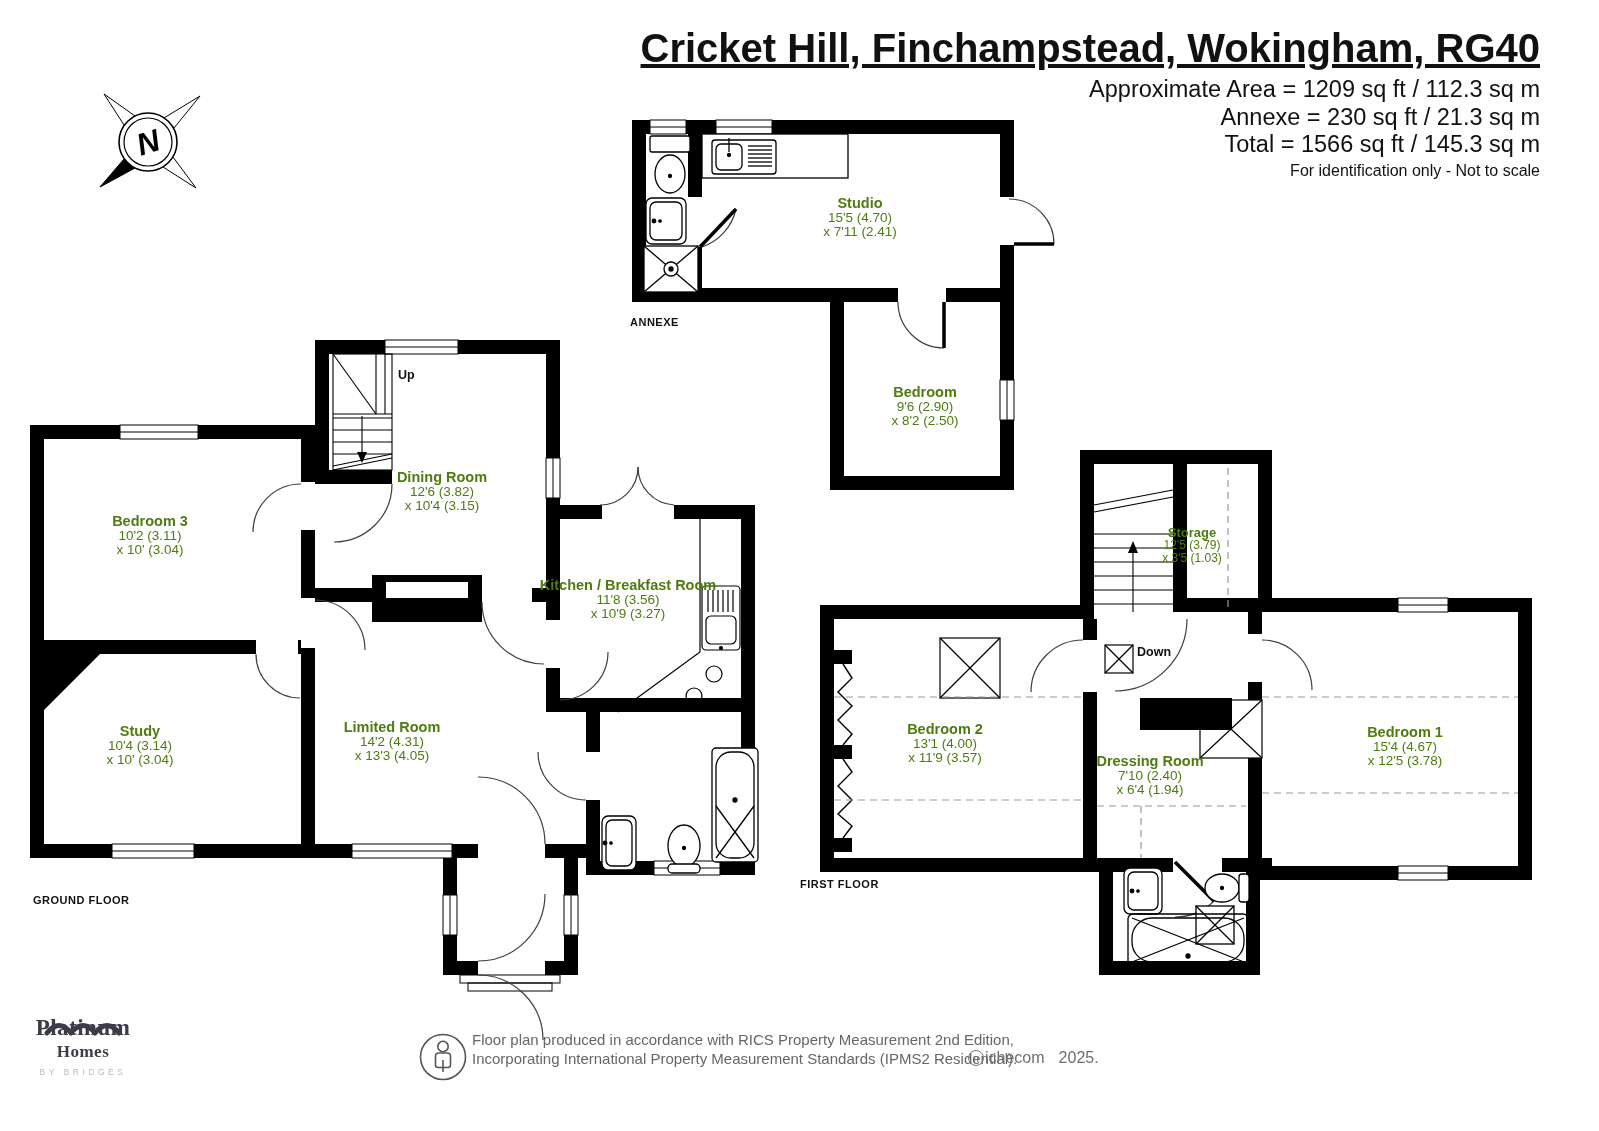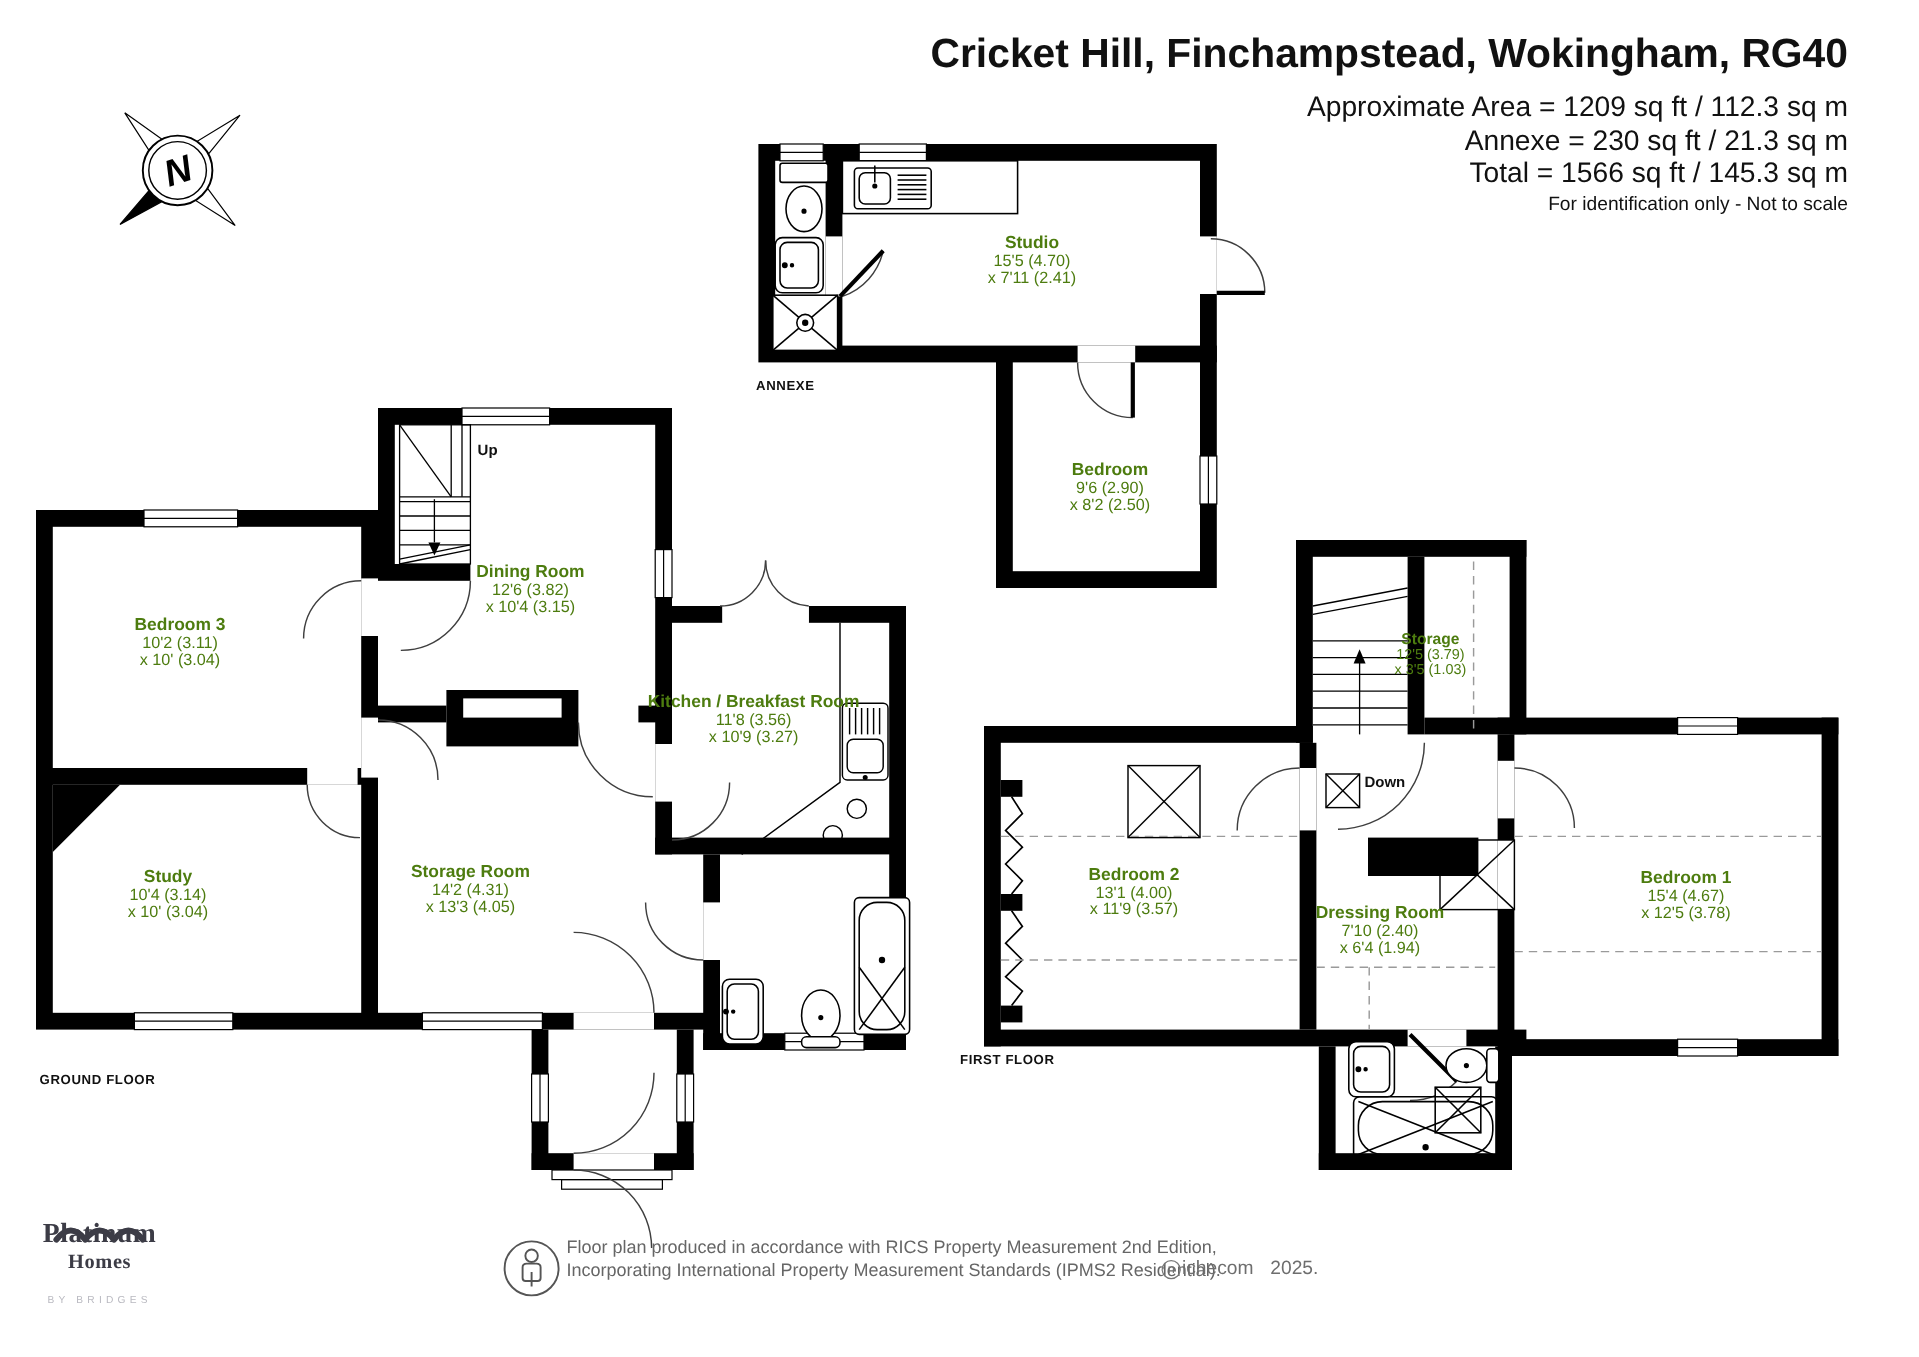--- a/index.html
+++ b/index.html
@@ -1,35 +1,35 @@
 <!DOCTYPE html>
 <html><head>
 <meta charset="utf-8">
 <style>
   html,body{margin:0;padding:0;background:#fff;}
   #canvas{position:relative;width:1599px;height:1131px;background:#fff;overflow:hidden;
           font-family:"Liberation Sans", sans-serif;color:#111;}
   svg{position:absolute;left:0;top:0;}
   
-  .title{position:absolute;top:26px;right:59px;font-size:34px;font-weight:bold;white-space:nowrap;}
+  .title{position:absolute;top:26px;right:59px;font-size:40px;font-weight:bold;white-space:nowrap;text-decoration:underline;}
   .areas{position:absolute;top:76px;right:59px;text-align:right;font-size:23.5px;line-height:27.5px;white-space:nowrap;}
   .scale-note{font-size:16px;line-height:24px;}
   
   .room-label{position:absolute;transform:translateX(-50%);text-align:center;white-space:nowrap;color:#4d7c0f;}
   .rname{font-weight:bold;font-size:14.5px;line-height:14.5px;}
   .rdim{font-size:13.5px;line-height:14px;}
   .room-label.small .rname{font-size:13px;line-height:13px;}
   .room-label.small .rdim{font-size:12px;line-height:12.5px;}
   .floor-label{position:absolute;font-weight:bold;font-size:11px;letter-spacing:.5px;white-space:nowrap;}
   .stair-label{position:absolute;font-weight:bold;font-size:12.5px;white-space:nowrap;}
   
   .plogo{position:absolute;left:33px;top:1016px;width:100px;text-align:center;color:#3c3c46;}
   .plogo .l1{font-family:"Liberation Serif", serif;font-weight:bold;font-size:23px;line-height:24px;letter-spacing:.5px;}
   .plogo .l2{font-family:"Liberation Serif", serif;font-weight:bold;font-size:17px;line-height:24px;letter-spacing:.5px;}
-  .plogo .l3{font-size:8.5px;letter-spacing:3.5px;color:#b9b9c0;margin-top:14px;}
+  .plogo .l3{font-size:8.5px;letter-spacing:3.5px;color:#b9b9c0;margin-top:3px;}
   .foot-lines{position:absolute;left:472px;top:1031px;font-size:15px;line-height:18.5px;color:#666;white-space:nowrap;}
   .brand{position:absolute;left:968px;top:1049px;font-size:16px;color:#6e6e6e;white-space:nowrap;display:flex;align-items:center;gap:14px;}
   .brand .nword{display:inline-flex;align-items:center;}
   .circle-n{display:inline-flex;width:14px;height:14px;border:1.3px solid #777;border-radius:50%;
             align-items:center;justify-content:center;font-size:10.5px;margin-right:1px;}
   .person-badge{position:absolute;left:418px;top:1032px;}
 </style>
 </head>
 <body>
 
@@ -405,21 +405,21 @@
     <div class="rname">Dining Room</div>
       <div class="rdim">12'6 (3.82)</div>
       <div class="rdim">x 10'4 (3.15)</div>
   </div>
   <div class="room-label" style="left:628px;top:578px">
     <div class="rname">Kitchen / Breakfast Room</div>
       <div class="rdim">11'8 (3.56)</div>
       <div class="rdim">x 10'9 (3.27)</div>
   </div>
   <div class="room-label" style="left:392px;top:720px">
-    <div class="rname">Storage Room</div>
+    <div class="rname">Limited Room</div>
       <div class="rdim">14'2 (4.31)</div>
       <div class="rdim">x 13'3 (4.05)</div>
   </div>
   <div class="room-label" style="left:945px;top:722px">
     <div class="rname">Bedroom 2</div>
       <div class="rdim">13'1 (4.00)</div>
       <div class="rdim">x 11'9 (3.57)</div>
   </div>
   <div class="room-label" style="left:1150px;top:754px">
     <div class="rname">Dressing Room</div>

